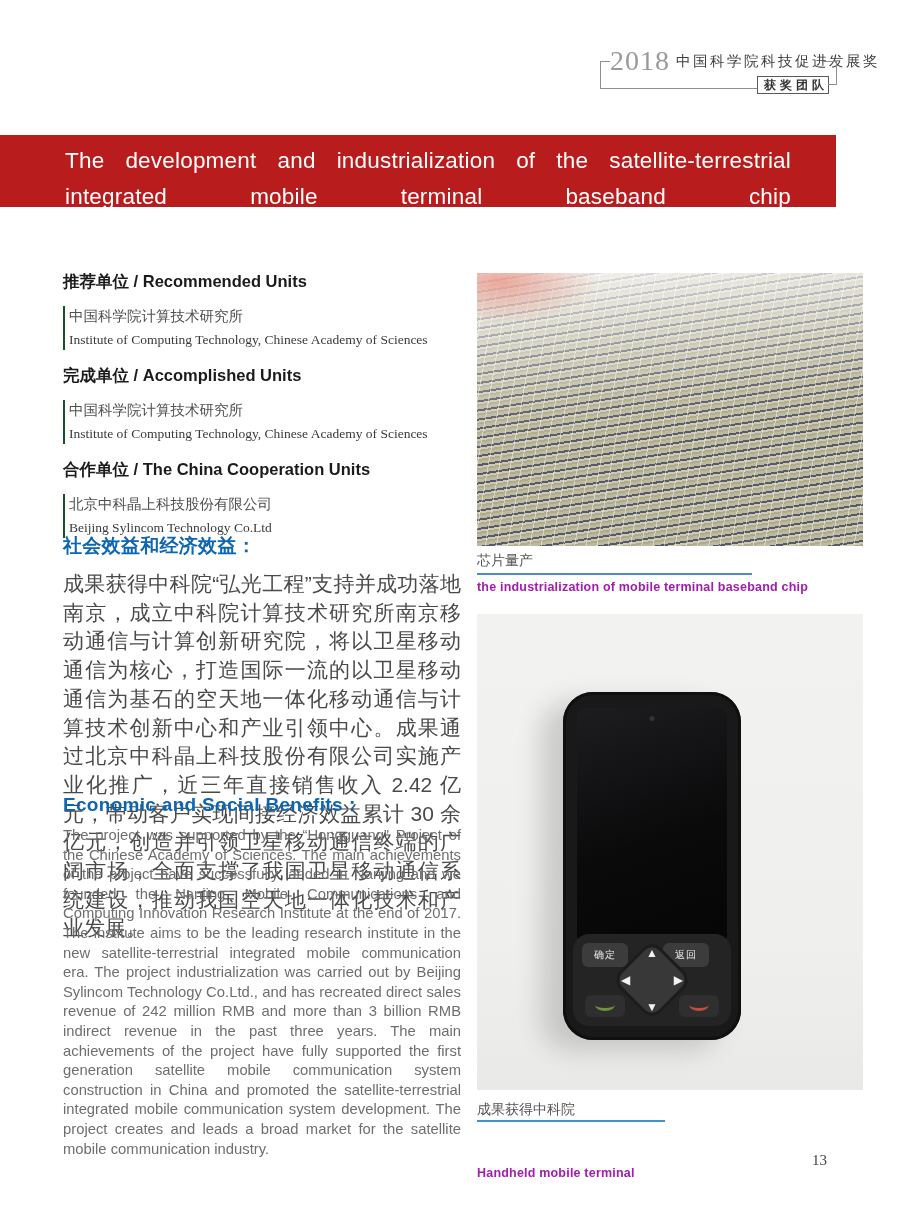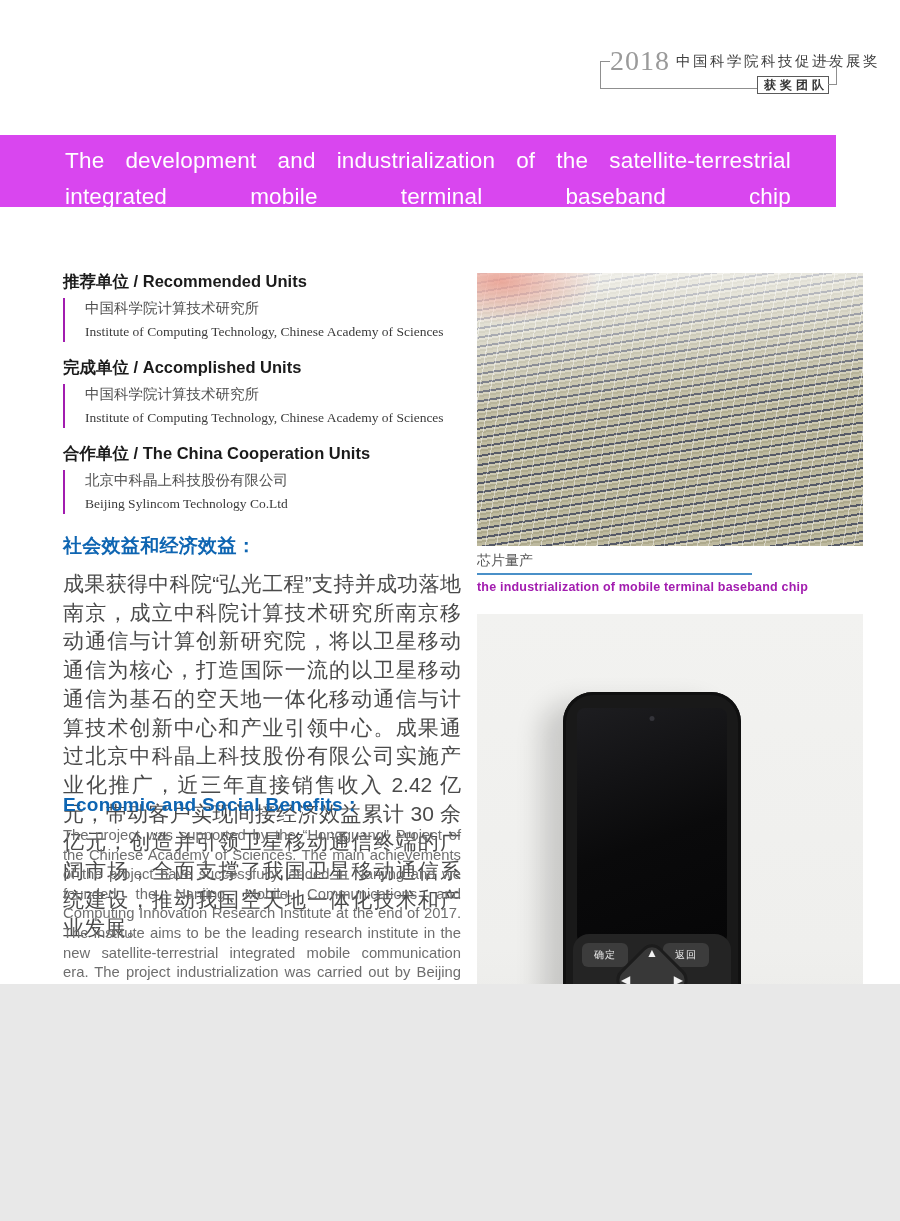--- a/index.html
+++ b/index.html
@@ -1,40 +1,40 @@
 <!DOCTYPE html>
 <html><head>
 <meta charset="utf-8">
 <style>
   html,body{margin:0;padding:0;background:#e8e8e8;}
   .page{
-    position:relative;width:900px;height:984px;background:#ffffff;
+    position:relative;width:900px;height:1221px;background:#ffffff;
     font-family:"Liberation Sans","DejaVu Sans",sans-serif;overflow:hidden;margin:0 auto;
   }
   
   .award-line{position:absolute;left:610px;top:44px;height:34px;display:flex;align-items:center;}
   .award-year{font-family:"Liberation Serif","DejaVu Serif",serif;font-size:28px;color:#9a9a9a;letter-spacing:1px;}
   .award-title{font-size:14.5px;color:#3f3f3f;letter-spacing:2.5px;margin-left:6px;font-weight:500;}
   .bracket-left{position:absolute;left:600px;top:61px;width:9px;height:27px;border-left:1px solid #8f8f8f;border-top:1px solid #8f8f8f;}
   .bracket-bottom{position:absolute;left:600px;top:88px;width:158px;border-top:1px solid #8f8f8f;}
   .badge-box{position:absolute;left:757px;top:76px;width:70px;height:16px;border:1px solid #5a5a5a;
     display:flex;align-items:center;justify-content:flex-end;}
   .badge-box span{font-size:12px;font-weight:bold;color:#333;letter-spacing:4px;text-indent:4px;white-space:nowrap;}
   .bracket-right{position:absolute;left:823px;top:61px;width:13px;height:23px;border-top:1px solid #8f8f8f;border-right:1px solid #8f8f8f;}
   .bracket-right-arm{position:absolute;left:828px;top:84px;width:8px;border-top:1px solid #8f8f8f;}
   
-  .banner{position:absolute;left:0;top:135px;width:836px;height:72px;background:#d946ef;}
+  .banner{position:absolute;left:0;top:135px;width:836px;height:72px;background:#b91c1c;}
   .banner-title{position:absolute;left:65px;top:8px;width:726px;color:#ffffff;font-size:22.5px;
     line-height:36px;font-weight:400;text-align:justify;letter-spacing:0.2px;}
   .banner-title::after{content:"";display:inline-block;width:100%;}
   
   .units{position:absolute;left:63px;top:270px;width:400px;}
   .unit + .unit{margin-top:14px;}
   .unit-heading{font-size:16.5px;font-weight:bold;color:#1b1b1b;line-height:22px;}
-  .unit-body{margin-top:6px;border-left:2px solid #a21caf;padding-left:20px;}
+  .unit-body{margin-top:14px;border-left:2px solid #14532d;padding-left:4px;}
   .unit-cn{font-size:14.5px;color:#4f4f4f;line-height:21px;}
   .unit-en{font-family:"Liberation Serif","DejaVu Serif",serif;font-size:13.5px;color:#3a3a3a;line-height:21px;margin-top:2px;}
   
   .blue-heading{position:absolute;left:63px;font-size:19px;font-weight:bold;color:#0e65b2;letter-spacing:0.3px;}
   .cn-heading{top:533px;}
   .cn-body{position:absolute;left:63px;top:570px;width:398px;font-size:21px;line-height:28.7px;
     color:#4a4a4a;text-align:justify;}
   .en-heading{top:792px;}
   .en-body{position:absolute;left:63px;top:826px;width:398px;font-size:14.8px;line-height:19.6px;
     color:#6e6e6e;text-align:justify;}

